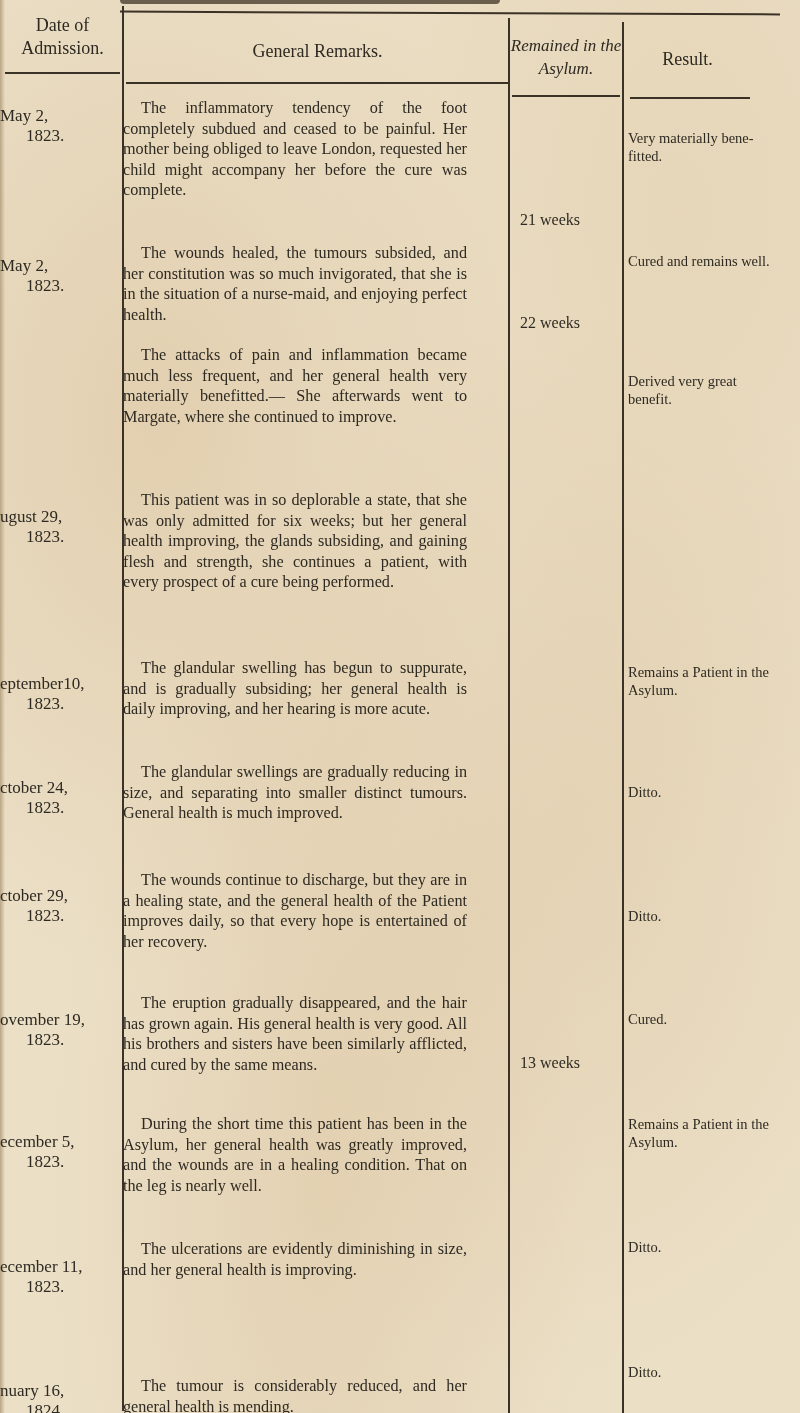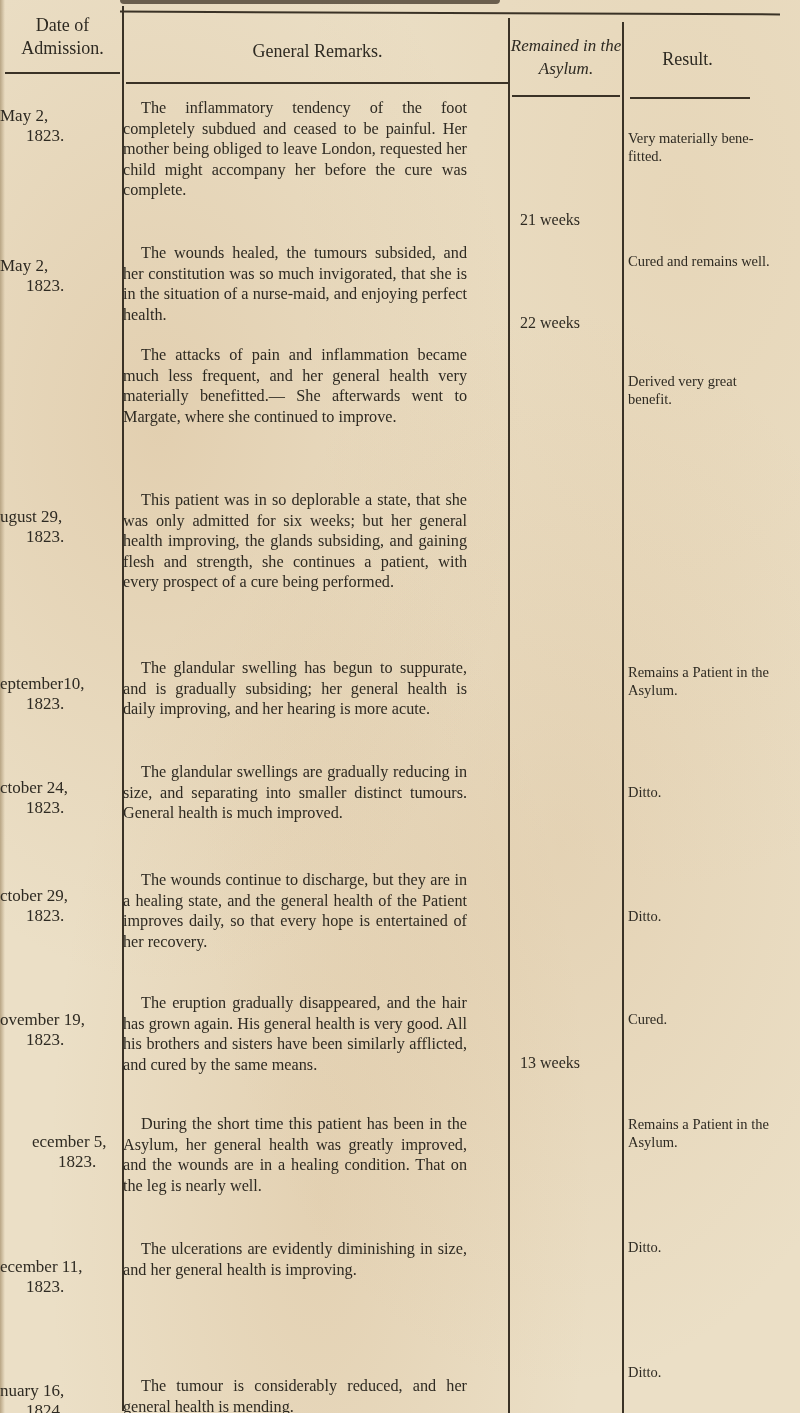--- a/index.html
+++ b/index.html
@@ -166,21 +166,21 @@
   <div class="result" style="top:908px;">Ditto.</div>
 
   <div class="date" style="top:990px;">
     <span class="l1">ovember 19,</span>
     <span class="l2">1823.</span>
   </div>
   <div class="remark" style="top:993px;">The eruption gradually disappeared, and the hair has grown again. His gene­ral health is very good. All his brothers and sisters have been similarly afflicted, and cured by the same means.</div>
   <div class="remain" style="top:1053px;">13 weeks</div>
   <div class="result" style="top:1011px;">Cured.</div>
 
-  <div class="date" style="top:1112px;padding-left:32px;">
+  <div class="date" style="top:1112px;">
     <span class="l1">ecember 5,</span>
     <span class="l2">1823.</span>
   </div>
   <div class="remark" style="top:1114px;">During the short time this patient has been in the Asylum, her general health was greatly improved, and the wounds are in a healing condition. That on the leg is nearly well.</div>
   <div class="result" style="top:1116px;">Remains a Patient in the Asylum.</div>
 
   <div class="date" style="top:1237px;">
     <span class="l1">ecember 11,</span>
     <span class="l2">1823.</span>
   </div>

